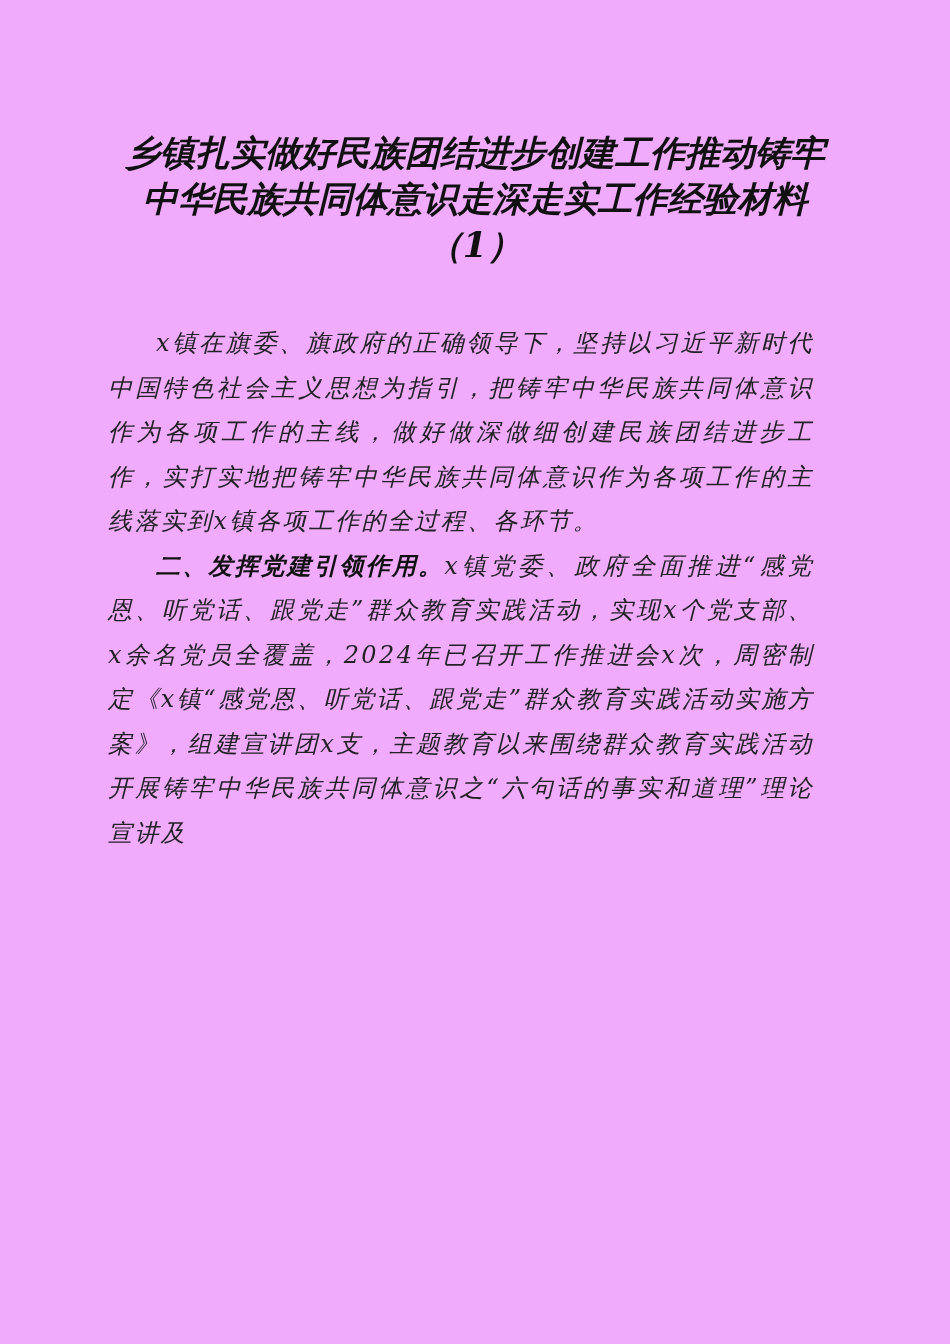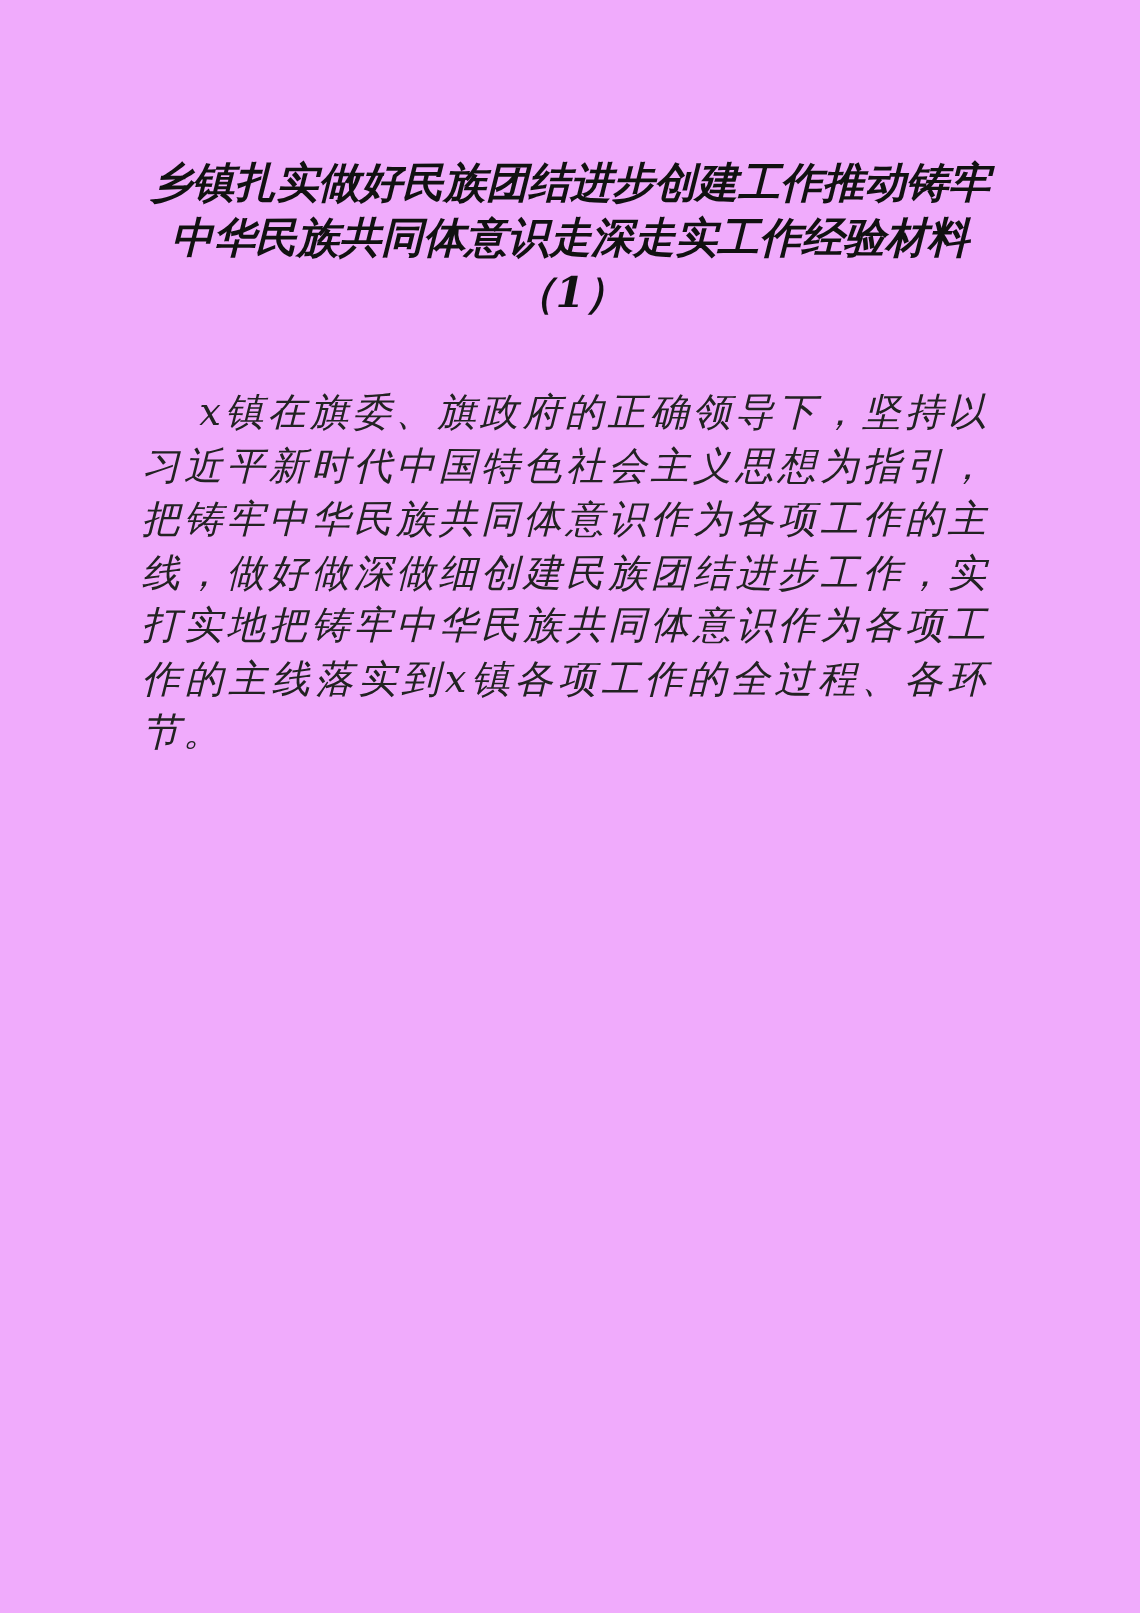--- a/index.html
+++ b/index.html
@@ -35,25 +35,25 @@
     line-height: 46px;
     letter-spacing: 0px;
     color: #111111;
   }
   .title-line {
     display: block;
     white-space: nowrap;
   }
   .body-block {
     position: absolute;
-    left: 118px;
+    left: 108px;
     top: 321px;
     width: 706px;
     font-family: "DejaVu Serif", "Liberation Serif", serif;
-    font-size: 32px;
+    font-size: 24px;
     line-height: 44.5px;
     color: #222222;
     text-align: justify;
     text-justify: inter-character;
   }
   .para {
     margin: 0;
     text-indent: 48px;
     letter-spacing: 2.4px;
   }
@@ -72,15 +72,16 @@
   <div class="title-block">
     <span class="title-line">乡镇扎实做好民族团结进步创建工作推动铸牢</span>
     <span class="title-line">中华民族共同体意识走深走实工作经验材料</span>
     <span class="title-line">（1）</span>
   </div>
 
   <div class="body-block">
     <p class="para"><span>x镇在旗委、旗政府的正确领导下，坚持以习近平新时代中国特色社会主义思想为指引，把铸牢中华民族共同体意识作为各项工作的主线，做好做深做细创建民族团结进步工作，实打实地把铸牢中华民族共同体意识作为各项工作的主线落实到x镇各项工作的全过程、各环节。</span></p>
 
 
+    <p class="para"><span class="heading-run">二、发挥党建引领作用。</span><span>x镇党委、政府全面推进“感党恩、听党话、跟党走”群众教育实践活动，实现x个党支部、x余名党员全覆盖，2024年已召开工作推进会x次，周密制定《x镇“感党恩、听党话、跟党走”群众教育实践活动实施方案》，组建宣讲团x支，主题教育以来围绕群众教育实践活动开展铸牢中华民族共同体意识之“六句话的事实和道理”理论宣讲及</span></p>
   </div>
 
 </div>
 
 </body></html>

